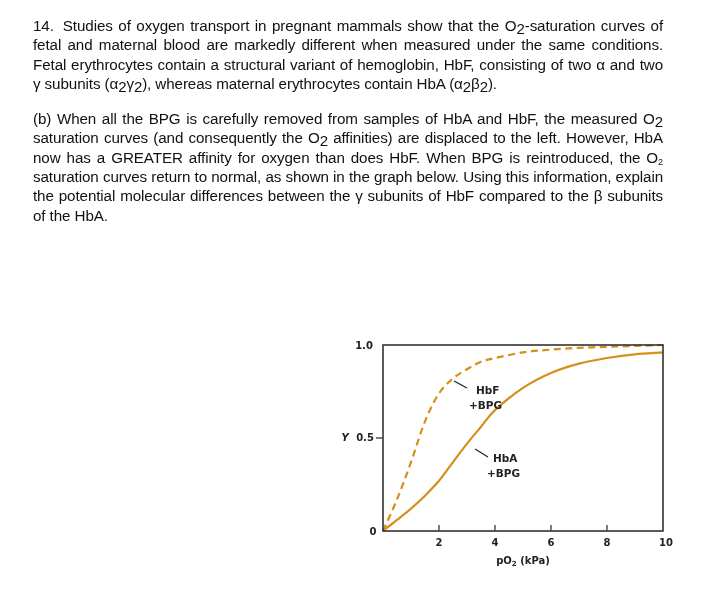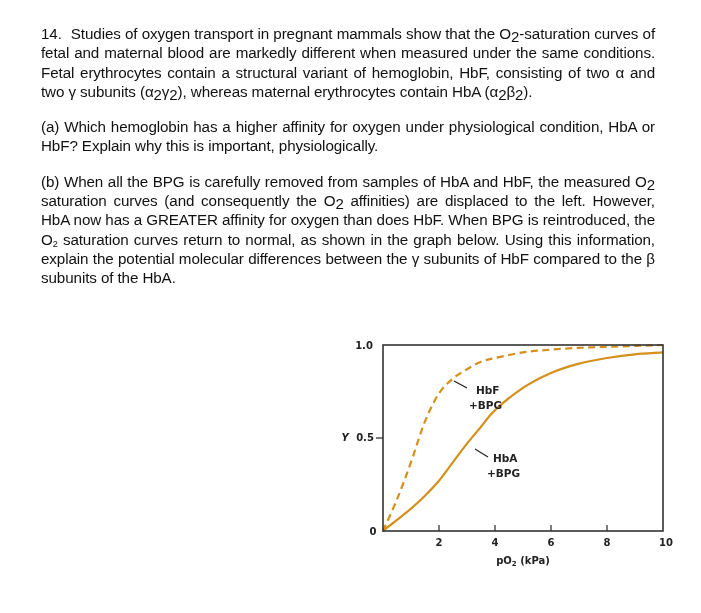--- a/index.html
+++ b/index.html
@@ -2,34 +2,33 @@
 <html><head>
   <meta charset="utf-8">
   <style>
     html, body { margin: 0; padding: 0; background: #ffffff; }
     body { width: 701px; height: 613px; position: relative; overflow: hidden; }
     .question {
       position: absolute; left: 33px; top: 16px; width: 630px;
       font-family: "Liberation Sans", sans-serif; font-size: 15.2px; line-height: 19.3px;
       color: #111; text-align: justify; letter-spacing: -0.1px;
     }
-    .question p { margin: 8px; }
+    .question p { margin: 0; }
     .question p + p { margin-top: 16px; }
     .qnum { margin-right: 9px; }
     sub.s { font-size: 15px; vertical-align: -3px; line-height: 0; }
     sub.ss { font-size: 9px; vertical-align: -2px; line-height: 0; }
     .chart { position: absolute; left: 0; top: 0; }
     .chart text { font-family: "DejaVu Sans", sans-serif; font-weight: bold; fill: #222; }
   </style>
 </head>
 <body>
 
 <div class="question">
   <p><span class="qnum">14.</span><span>Studies of oxygen transport in pregnant mammals show that the O</span><sub class="s">2</sub><span>-saturation curves of fetal and maternal blood are markedly different when measured under the same conditions. Fetal erythrocytes contain a structural variant of hemoglobin, HbF, consisting of two α and two γ subunits (α</span><sub class="s">2</sub><span>γ</span><sub class="s">2</sub><span>), whereas maternal erythrocytes contain HbA (α</span><sub class="s">2</sub><span>β</span><sub class="s">2</sub><span>).</span></p>
-  <p>(a) Which hemoglobin has a higher affinity for oxygen under physiological condition, HbA or HbF? Explain why this is important, physiologically.</p>
   <p><span>(b) When all the BPG is carefully removed from samples of HbA and HbF, the measured O</span><sub class="s">2</sub><span> saturation curves (and consequently the O</span><sub class="s">2</sub><span> affinities) are displaced to the left. However, HbA now has a GREATER affinity for oxygen than does HbF.  When BPG is reintroduced, the O</span><sub class="ss">2</sub><span> saturation curves return to normal, as shown in the graph below. Using this information, explain the potential molecular differences between the γ subunits of HbF compared to the β subunits of the HbA.</span></p>
 </div>
 
 <svg class="chart" width="701" height="613">
   <g id="curves">
       <path d="M383,531 C385.3,525.7 392.3,510.9 397.0,499.4 C401.7,487.9 406.3,475.2 411.0,462.2 C415.7,449.2 420.3,432.7 425.0,421.3 C429.7,409.8 434.3,400.5 439.0,393.4 C443.7,386.2 448.3,382.5 453.0,378.5 C457.7,374.5 462.3,372.0 467.0,369.2 C471.7,366.4 476.3,363.6 481.0,361.7 C485.7,359.9 488.0,359.6 495.0,358.0 C502.0,356.5 513.7,353.8 523.0,352.4 C532.3,351.0 541.7,350.4 551.0,349.6 C560.3,348.9 569.7,348.3 579.0,347.8 C588.3,347.3 597.7,347.2 607.0,346.9 C616.3,346.6 625.7,346.2 635.0,345.9 C644.3,345.6 658.3,345.2 663.0,345.0" fill="none" stroke="#D4901A" stroke-width="2.2" stroke-dasharray="7,4.5"></path>
       <path d="M383,531 C385.3,529.1 392.3,523.6 397.0,519.8 C401.7,516.1 406.3,512.7 411.0,508.7 C415.7,504.6 420.3,500.3 425.0,495.7 C429.7,491.0 434.3,486.4 439.0,480.8 C443.7,475.2 448.3,468.4 453.0,462.2 C457.7,456.0 462.3,449.5 467.0,443.6 C471.7,437.7 476.3,432.4 481.0,426.8 C485.7,421.3 488.0,416.6 495.0,410.1 C502.0,403.6 513.7,394.0 523.0,387.8 C532.3,381.6 541.7,376.9 551.0,372.9 C560.3,368.9 569.7,366.1 579.0,363.6 C588.3,361.1 597.7,359.6 607.0,358.0 C616.3,356.5 625.7,355.2 635.0,354.3 C644.3,353.4 658.3,352.8 663.0,352.4" fill="none" stroke="#D4901A" stroke-width="2.2"></path>
     </g>
   <rect x="383" y="345" width="280" height="186" fill="none" stroke="#333" stroke-width="1.6"></rect>
   <line x1="376" y1="438" x2="383" y2="438" stroke="#333" stroke-width="1.3"></line>

